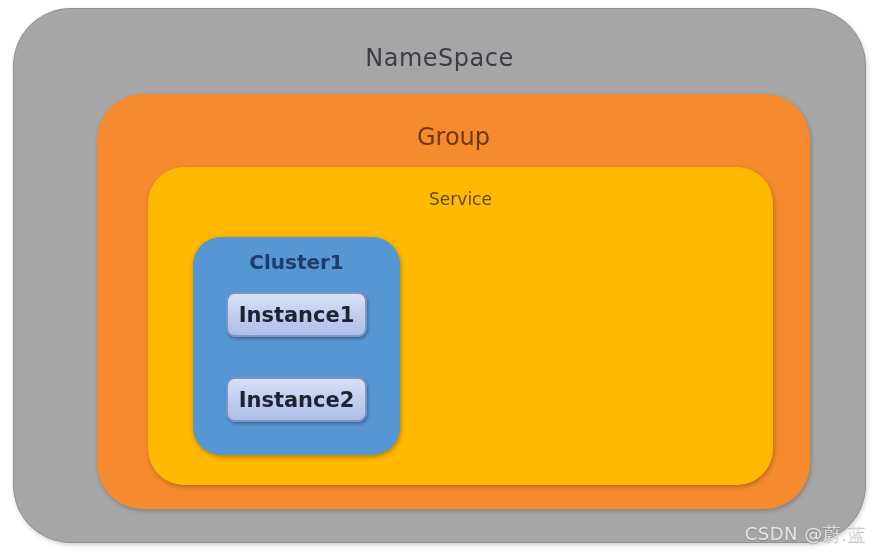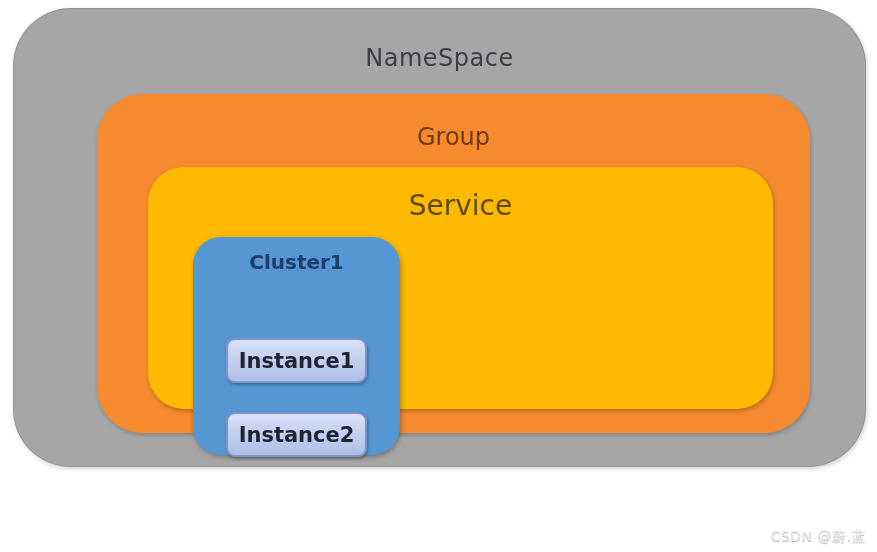--- a/index.html
+++ b/index.html
@@ -12,21 +12,21 @@
     width: 877px;
     height: 552px;
     background: #ffffff;
     overflow: hidden;
     font-family: "DejaVu Sans", "Liberation Sans", sans-serif;
   }
   .box { position: absolute; }
 
   .ns {
     left: 13px; top: 8px;
-    width: 853px; height: 459px;
+    width: 853px; height: 535px;
     background: var(--namespace-fill, #a6a6a6);
     border-radius: 58px;
     box-shadow: inset 0 0 0 1px rgba(0,0,0,0.12), 1px 2px 4px rgba(0,0,0,0.18);
     text-decoration: underline;
   }
   .group {
     left: 84px; top: 86px; right: 56px; bottom: 34px;
     background: var(--group-fill, #f58a2e);
     border-radius: 46px;
     box-shadow: 1px 2px 4px rgba(0,0,0,0.22);
@@ -60,21 +60,21 @@
     letter-spacing: 0.5px;
   }
   .group-label {
     top: 29px;
     font-size: 24px;
     color: var(--group-text, #73390e);
     text-align: center;
   }
   .service-label {
     top: 22px;
-    font-size: 28px;
+    font-size: 17px;
     color: var(--service-text, #5e4a00);
   }
   .cluster-label {
     top: 13px;
     font-size: 20px;
     font-weight: 600;
     color: var(--cluster-text, #1d3e6b);
   }
 
   .instance {
@@ -85,35 +85,34 @@
     background: linear-gradient(180deg,
       var(--instance-fill-top, #d9e1f7) 0%,
       #c3d0f0 45%,
       var(--instance-fill-bottom, #aebfe9) 100%);
     border: 2px solid var(--instance-border, #8093c6);
     box-sizing: border-box;
     box-shadow: 1px 2px 3px rgba(0,0,0,0.3);
     display: flex;
     align-items: center;
     justify-content: center;
-    margin-top: 46px;
   }
   .inst-1 { top: 55px; }
-  .inst-2 { top: 129px; text-align: center; }
+  .inst-2 { top: 140px; text-align: center; }
   .instance span {
     font-size: 21px;
     font-weight: 600;
     color: var(--instance-text, #1e2330);
   }
 
   .watermark {
     position: absolute;
     right: 11px;
     bottom: 6px;
-    font-size: 14px;
+    font-size: 18px;
     color: rgba(235,235,235,0.92);
     text-shadow: 0 1px 1px rgba(110,110,110,0.55);
     letter-spacing: 0.5px;
   }
 </style>
 </head>
 <body>
 
 <div class="canvas">
   <div class="box ns">

